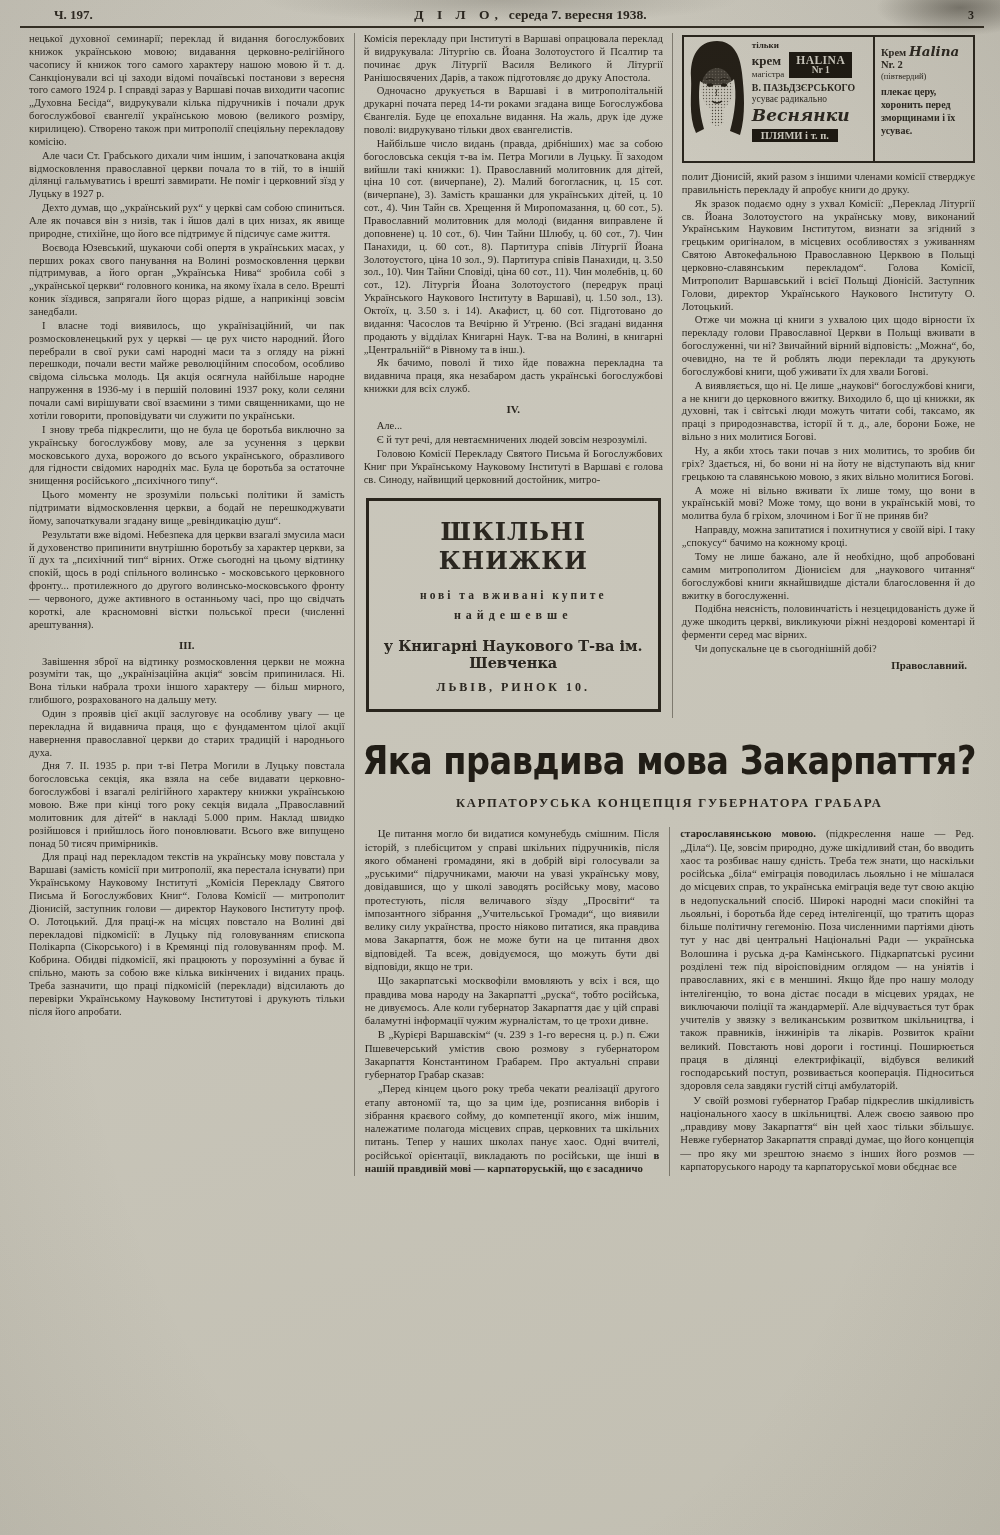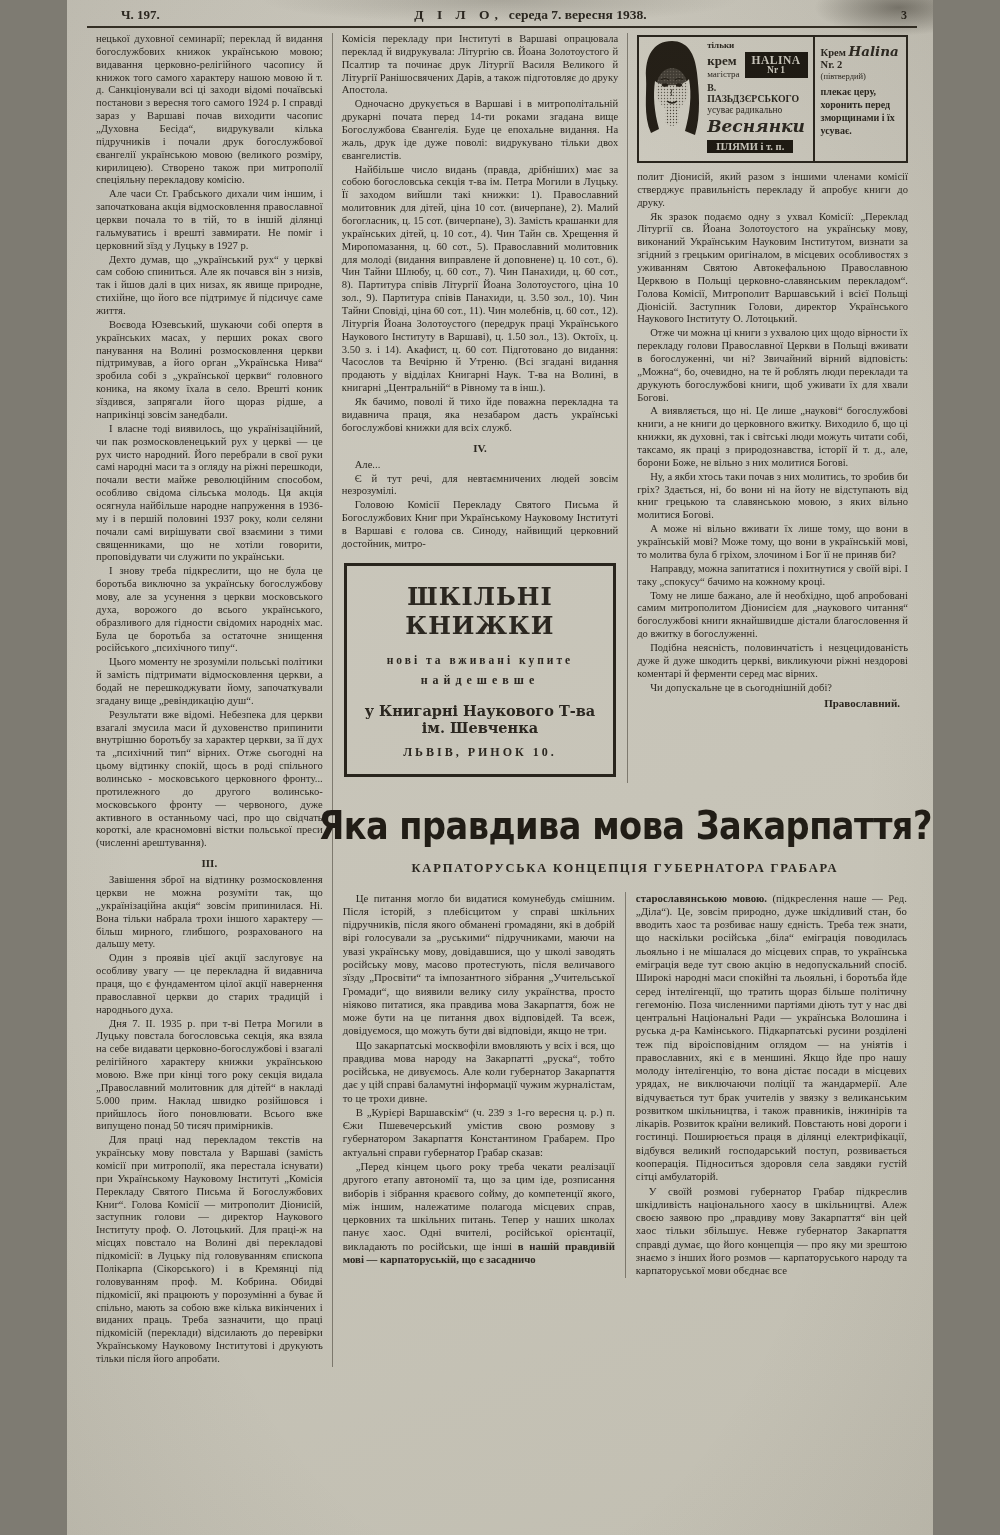--- a/index.html
+++ b/index.html
@@ -1,17 +1,17 @@
 <!DOCTYPE html>
 <html><head>
 <meta charset="utf-8">
 <style>
   html,body { margin:0; padding:0; background:#7e7b72; }
   .page {
-    position:relative; width:866px; height:1535px; margin:0 auto;
+    position:relative; width:1000px; height:1535px; margin:0 auto;
     box-sizing:border-box; padding:4px 16px 10px 20px;
     background:linear-gradient(160deg,#ccc9be 0%,#c7c4b8 55%,#c2bfb2 100%);
     font-family:"Liberation Serif", serif; color:#2b2720; overflow:hidden;
   }
   .page::before{
     content:""; position:absolute; inset:0; pointer-events:none;
     background:
       radial-gradient(ellipse 120px 40px at 96% 0.5%, rgba(30,26,18,0.45), transparent 70%),
       radial-gradient(ellipse 300px 30px at 50% 0%, rgba(30,26,18,0.18), transparent 80%),
       radial-gradient(ellipse at 50% 55%, transparent 60%, rgba(60,54,42,0.10) 100%);

